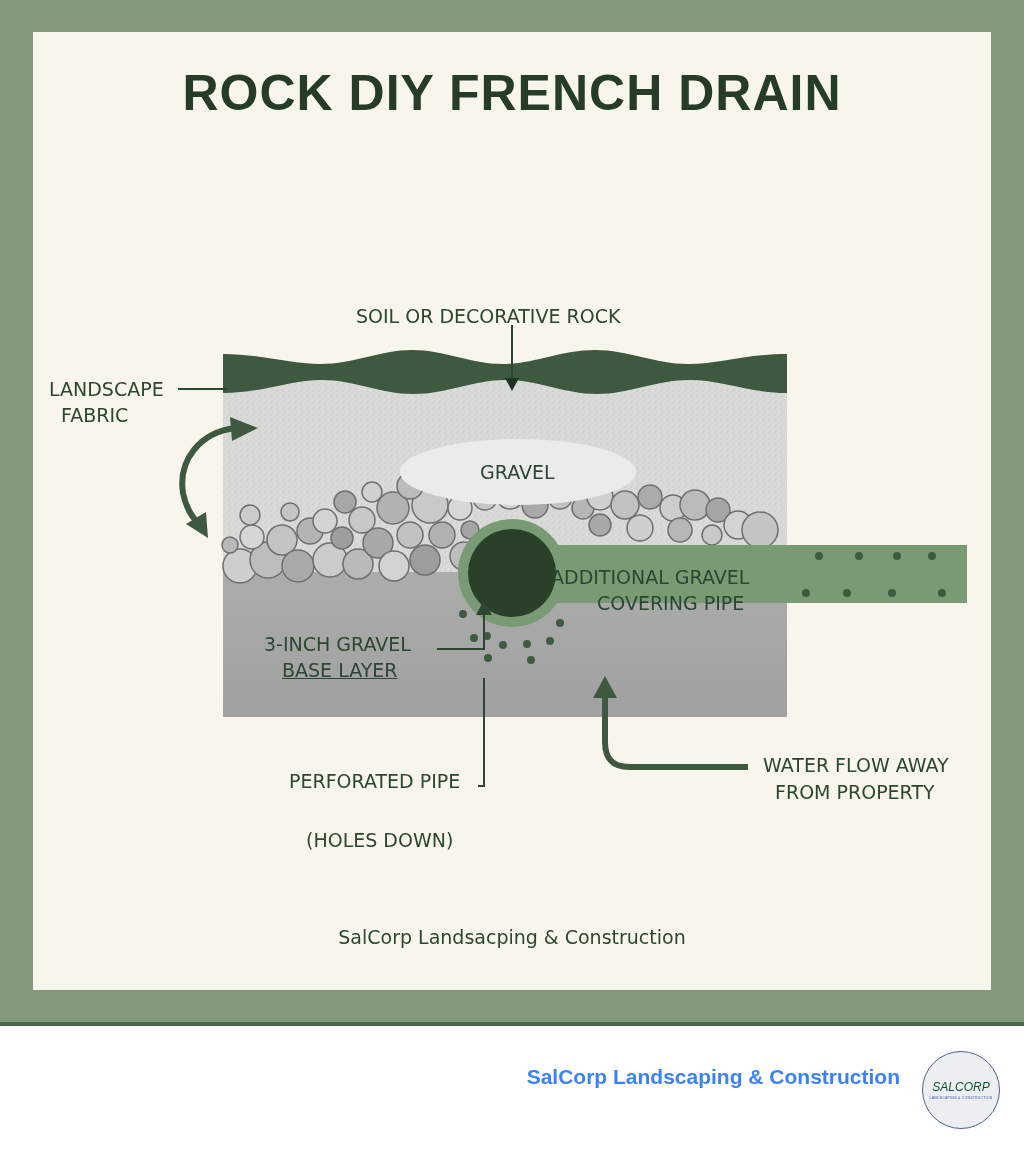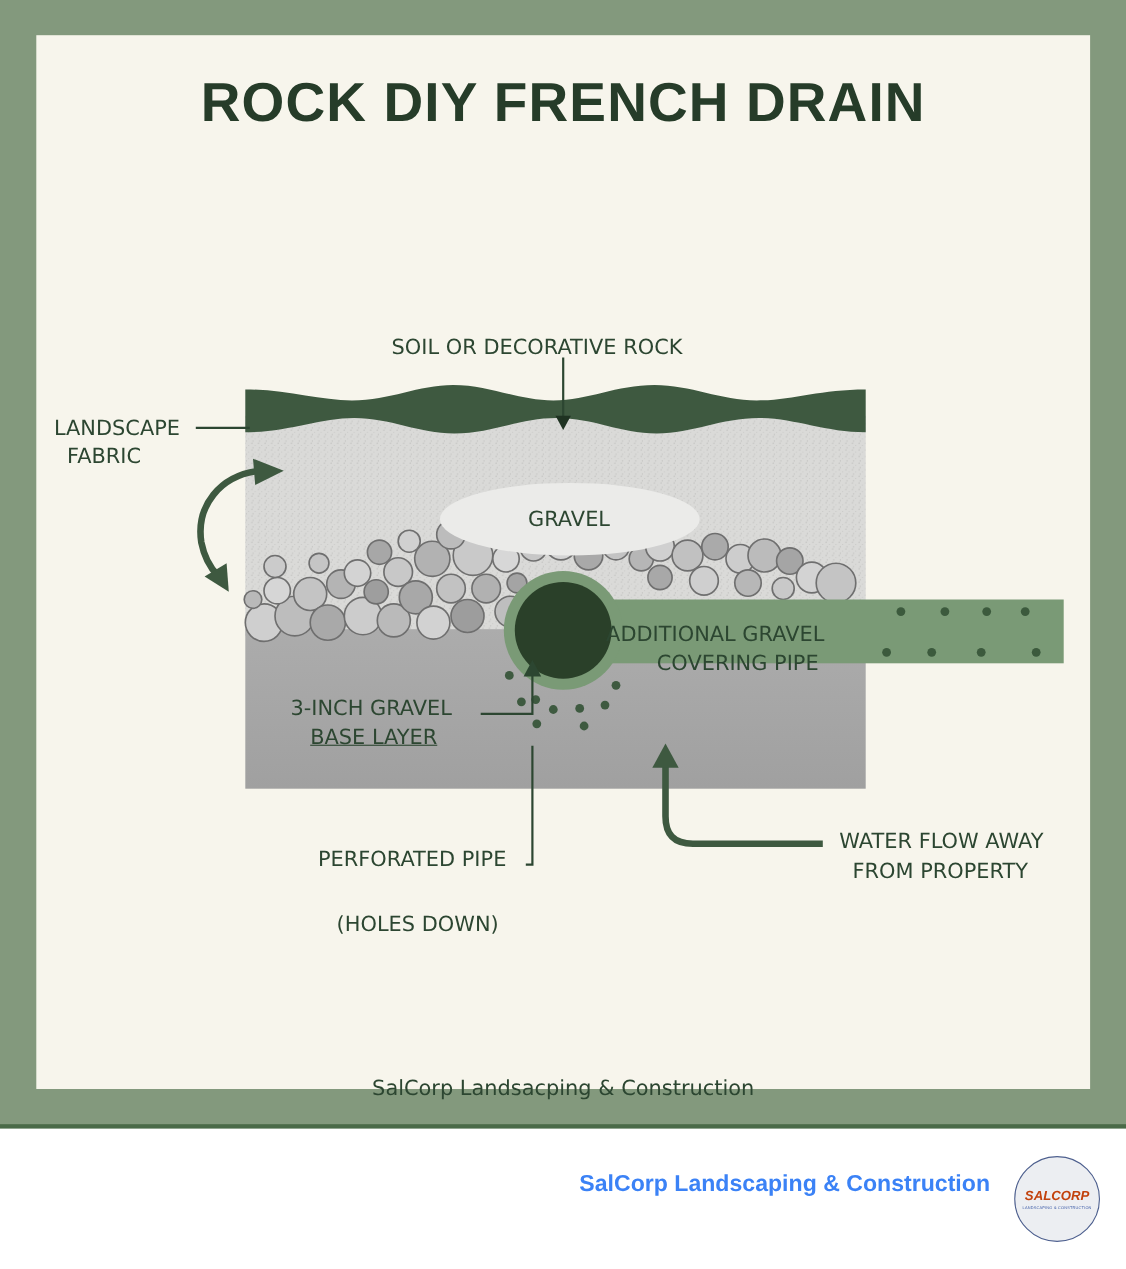--- a/index.html
+++ b/index.html
@@ -6,29 +6,29 @@
   body { width:1024px; height:1154px; background:#ffffff; position:relative; overflow:hidden;
          font-family: "DejaVu Sans", sans-serif; }
   .frame { position:absolute; left:0; top:0; width:1024px; height:1024px; background:#83997d; }
   .frame-rule { position:absolute; left:0; top:1022px; width:1024px; height:4px; background:#4a6a48; }
   .panel { position:absolute; left:33px; top:32px; width:958px; height:958px; background:#f7f5ec; }
   .title { position:absolute; left:0; top:64px; width:1024px; text-align:center;
            font-family:"Liberation Sans", sans-serif; font-weight:bold; font-size:50px; line-height:58px;
            color:#263c29; letter-spacing:1px; }
   .lbl { position:absolute; font-family:"DejaVu Sans", sans-serif; color:#2c4631; font-size:19px; line-height:27px; white-space:nowrap; }
   svg.diagram { position:absolute; left:0; top:0; }
-  .footer-credit { position:absolute; left:0; top:978px; width:1024px; text-align:center;
+  .footer-credit { position:absolute; left:0; top:926px; width:1024px; text-align:center;
                    font-family:"DejaVu Sans", sans-serif; font-size:19px; color:#2c4631; }
   .brand { position:absolute; right:124px; top:1064px; text-align:right; }
   .brand-name { font-family:"Liberation Sans", sans-serif; font-weight:bold; font-size:21px; color:#3b82f6; line-height:26px; }
   .brand-url { font-family:"Liberation Sans", sans-serif; font-size:18px; color:#6f6f6f; line-height:22px; }
   .logo { position:absolute; left:922px; top:1051px; width:78px; height:78px; border-radius:50%;
           background:#eceef2; border:1.5px solid #4d5f8e; box-sizing:border-box; }
   .logo-text { position:absolute; left:0; top:28px; width:100%; text-align:center;
-               font-family:"Liberation Sans", sans-serif; font-weight:bold; font-style:italic; font-size:12px; color:#c2410c; }
+               font-family:"Liberation Sans", sans-serif; font-weight:normal; font-style:italic; font-size:12px; color:#14532d; }
   .logo-sub { position:absolute; left:0; top:44px; width:100%; text-align:center;
               font-family:"Liberation Sans", sans-serif; font-size:3.5px; color:#3b5aa6; letter-spacing:0.2px; }
 </style>
 </head>
 <body>
 
 <div class="frame"></div>
 <div class="frame-rule"></div>
 <div class="panel"></div>
 

